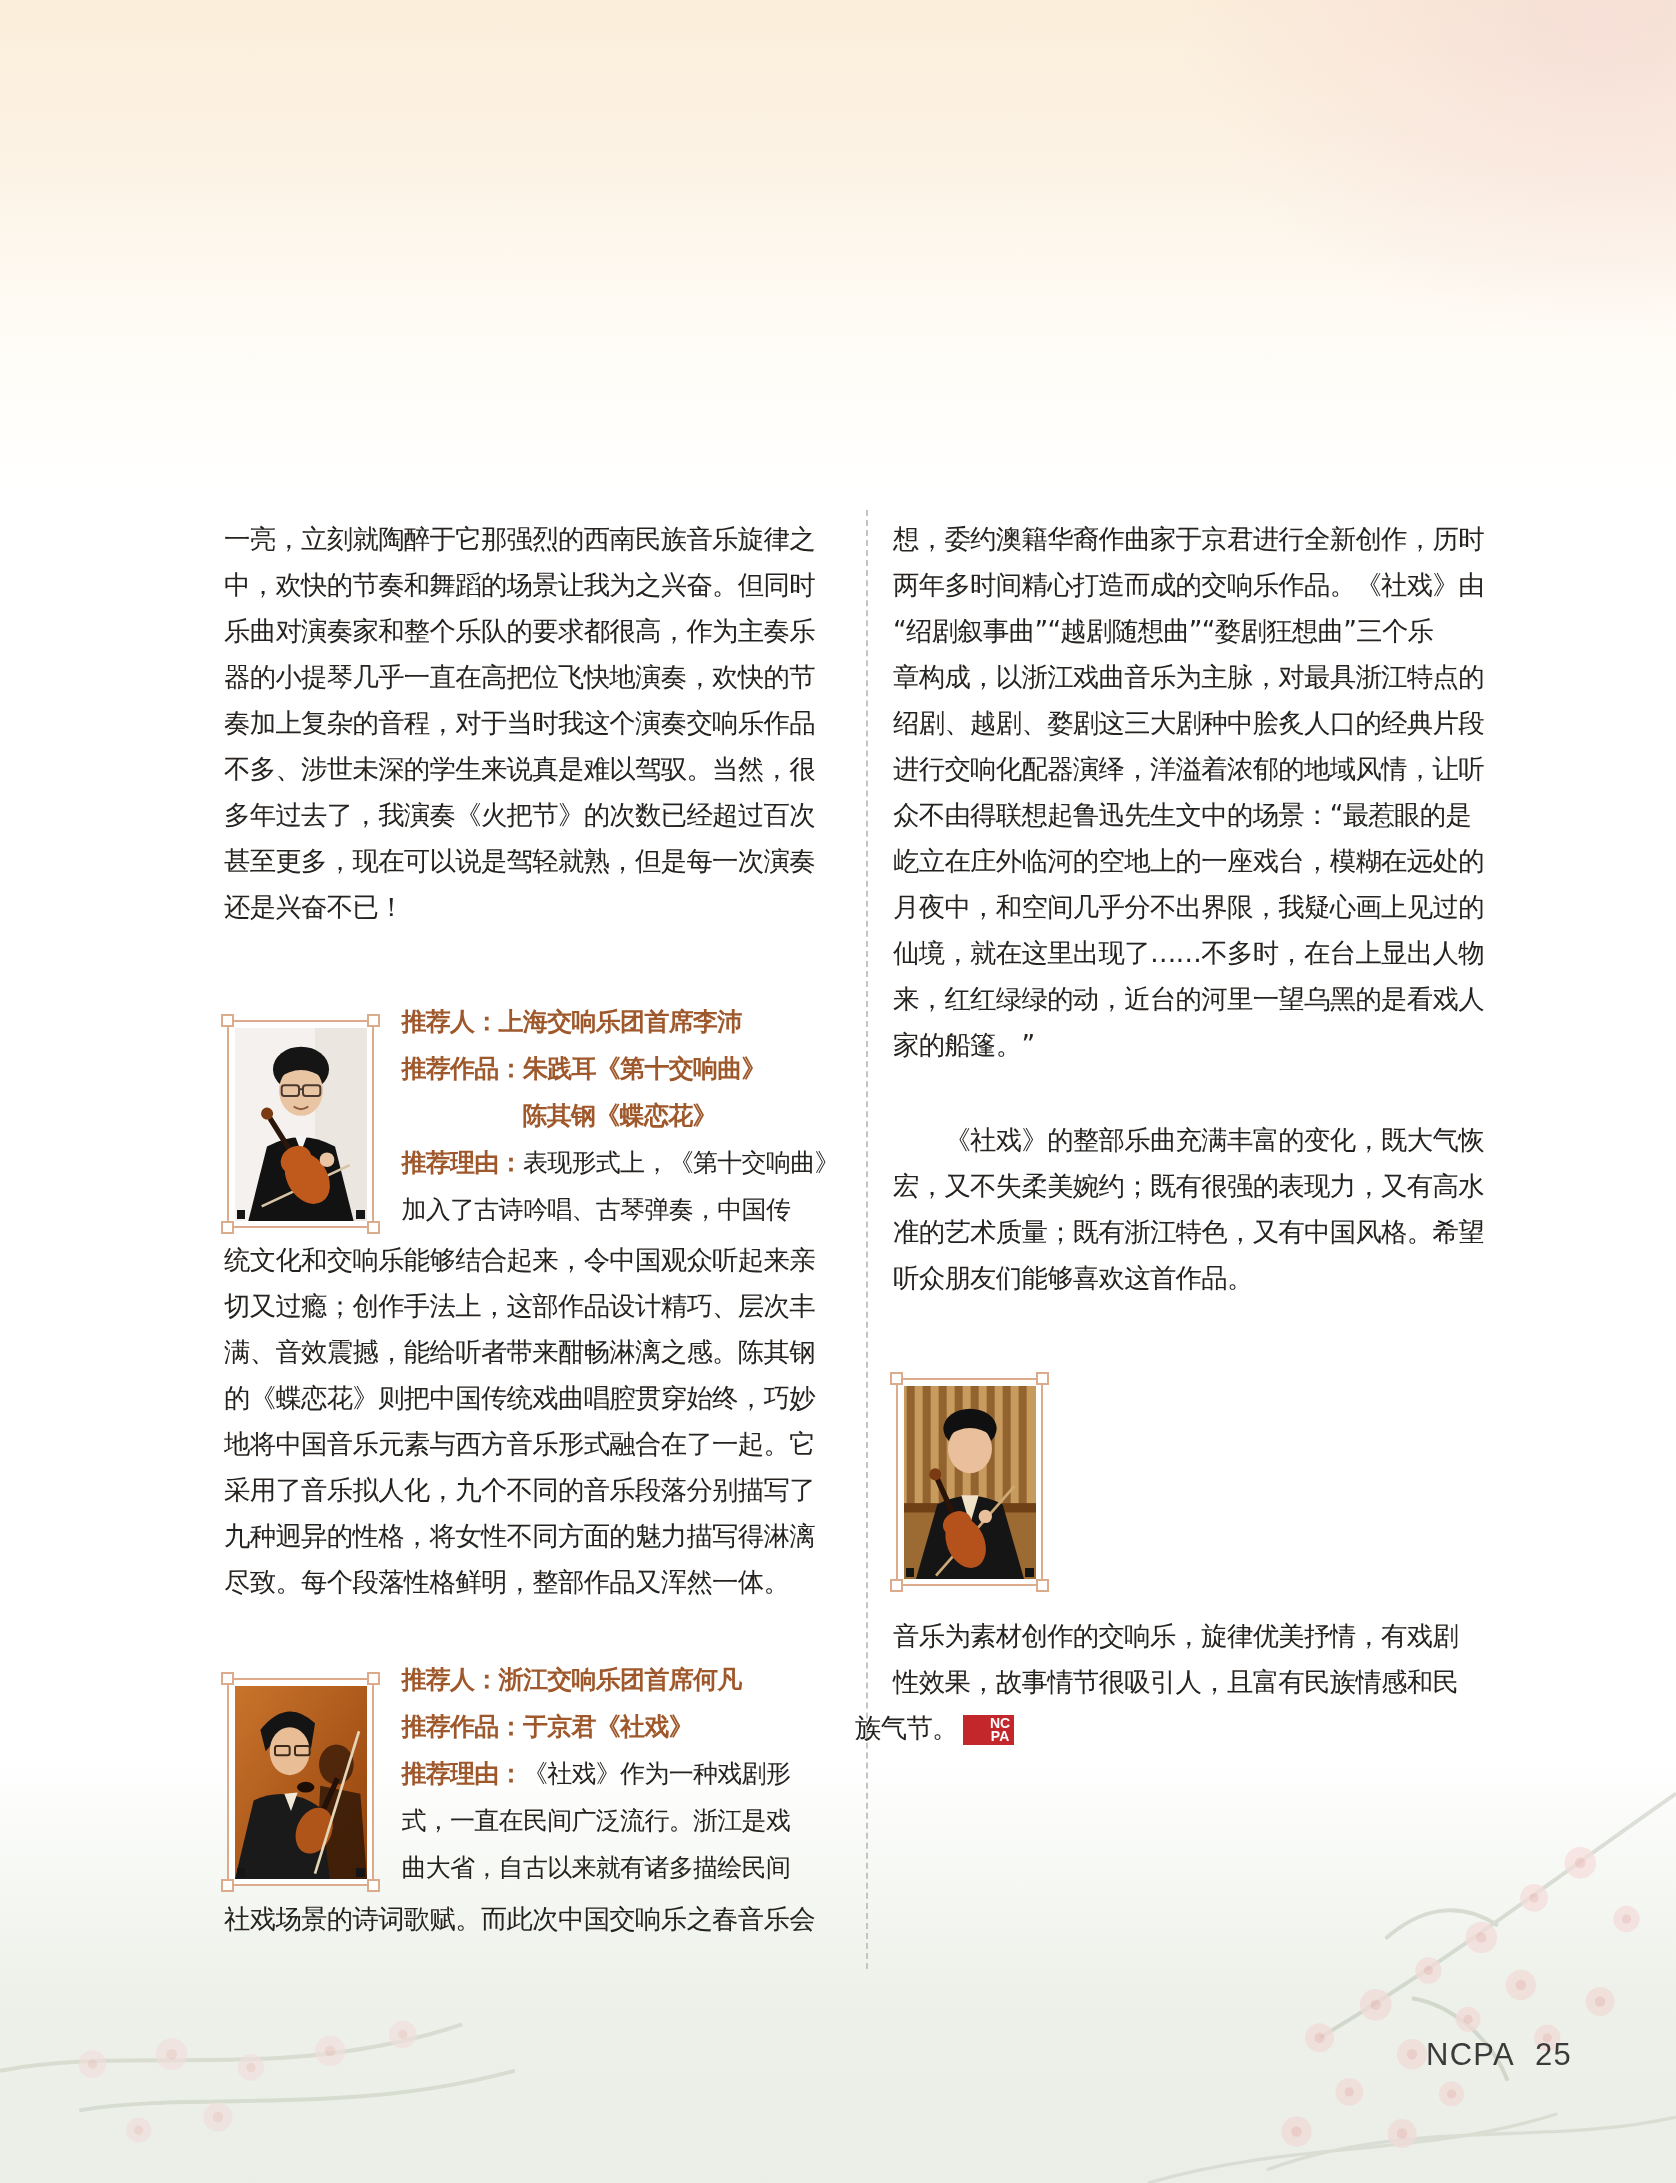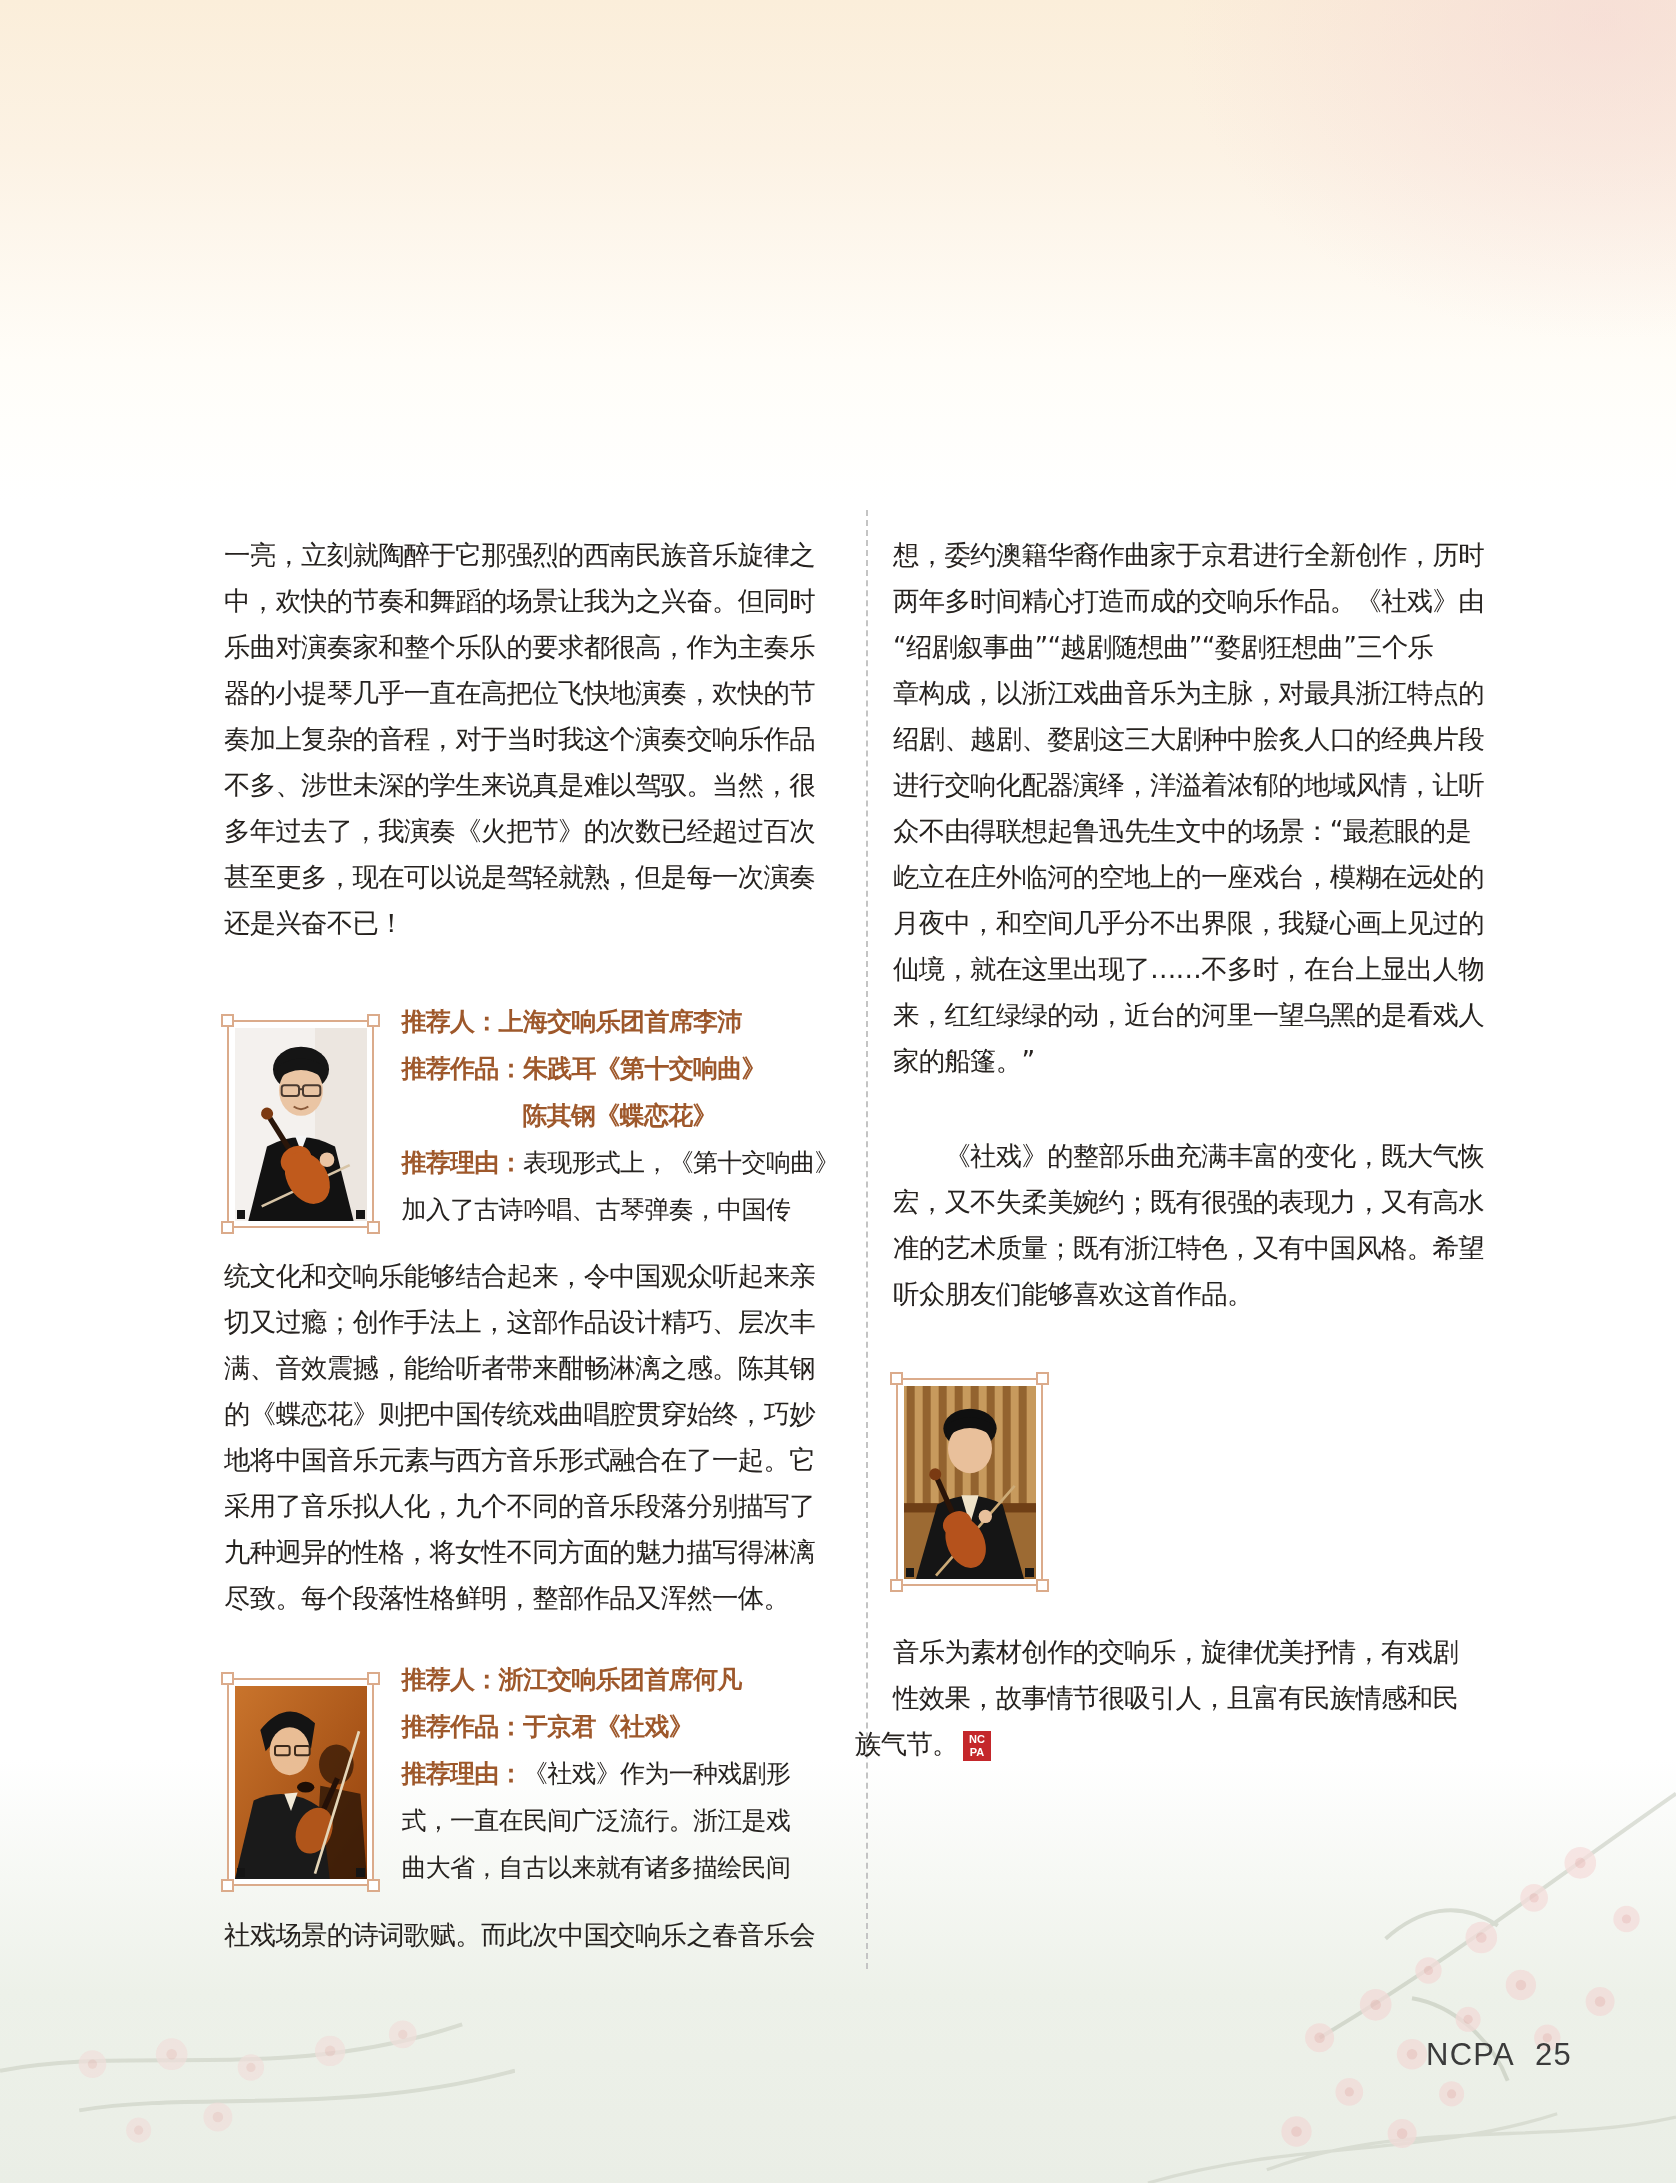--- a/index.html
+++ b/index.html
@@ -15,21 +15,21 @@
   .bg-top{position:absolute;left:0;top:0;right:0;height:502px;
     background:linear-gradient(180deg,var(--top_tint) 0%,#fcf2e4 30%,#fffdf8 72%,#ffffff 100%);}
   .bg-top::after{content:"";position:absolute;right:0;top:0;width:502px;height:343px;
     background:radial-gradient(ellipse at 85% 5%,rgba(243,211,211,.55),rgba(243,211,211,0) 70%);}
   .bg-bottom{position:absolute;left:0;right:0;bottom:0;height:423px;
     background:linear-gradient(180deg,rgba(237,241,233,0) 0%,var(--bottom_tint) 55%,#eaeee6 100%);}
   .blossom-br{position:absolute;right:0;bottom:0;width:726px;height:462px;opacity:.6;}
   .blossom-bl{position:absolute;left:0;bottom:0;width:515px;height:284px;opacity:.5;}
   .divider{position:absolute;left:866px;top:510px;height:1459px;width:0;
     border-left:2px dashed #c4c4c4;}
-  .para{position:absolute;font-size:26.4px;letter-spacing:-0.7px;color:var(--text);margin-top:16px;}
+  .para{position:absolute;font-size:26.4px;letter-spacing:-0.7px;color:var(--text);}
   .tline{height:46px;line-height:46px;white-space:nowrap;}
   .rec{position:absolute;display:flex;align-items:flex-end;}
   .rec-text{margin-left:22.4px;font-size:25px;}
   .rec-line{height:47px;line-height:47px;white-space:nowrap;letter-spacing:-0.7px;}
   .lbl{color:var(--accent);font-weight:bold;}
   .blk{color:var(--text);font-weight:normal;}
   .ind-a{padding-left:121px;}
   .ind-b{padding-left:125px;}
   .ind-c{padding-left:119px;}
   .photo-frame{position:relative;width:157px;height:218px;flex:0 0 157px;}
@@ -37,22 +37,22 @@
   .corner{position:absolute;width:13.2px;height:13.2px;border:2px solid var(--frame_tan);background:#fff;box-sizing:border-box;}
   .c-tl{left:-1.3px;top:-1.3px;} .c-tr{right:-1.3px;top:-1.3px;}
   .c-bl{left:-1.3px;bottom:-1.3px;} .c-br{right:-1.3px;bottom:-1.3px;}
   .blacksq{position:absolute;width:8.6px;height:8.6px;background:#151515;}
   .bs-l{left:14.5px;bottom:14.5px;} .bs-r{right:14.5px;bottom:14.5px;}
   .photo-img{position:absolute;inset:12.5px;overflow:hidden;}
   .photo-img svg{display:block;width:100%;height:100%;}
   .last-line{height:46px;line-height:46px;white-space:nowrap;font-size:26.4px;}
   .ncpa-logo{display:inline-flex;flex-direction:column;justify-content:center;
     vertical-align:middle;margin-left:5.3px;width:28px;height:30px;background:var(--logo_red);
-    color:#fff;font-family:"Liberation Sans",sans-serif;font-weight:bold;font-size:11px;
-    line-height:12.5px;text-align:center;letter-spacing:0;}
+    color:#fff;font-family:"Liberation Sans",sans-serif;font-weight:bold;font-size:14px;
+    line-height:12.5px;text-align:center;letter-spacing:0;padding-left:23px;}
   .footer{position:absolute;left:1426px;top:2037px;display:flex;gap:20px;
     font-family:"Liberation Sans",sans-serif;font-size:31px;color:#3b3b3b;letter-spacing:1.3px;}
 </style>
 </head>
 <body>
 
 <div class="page">
 
   <div class="bg-top"></div>
   <div class="bg-bottom"></div>

